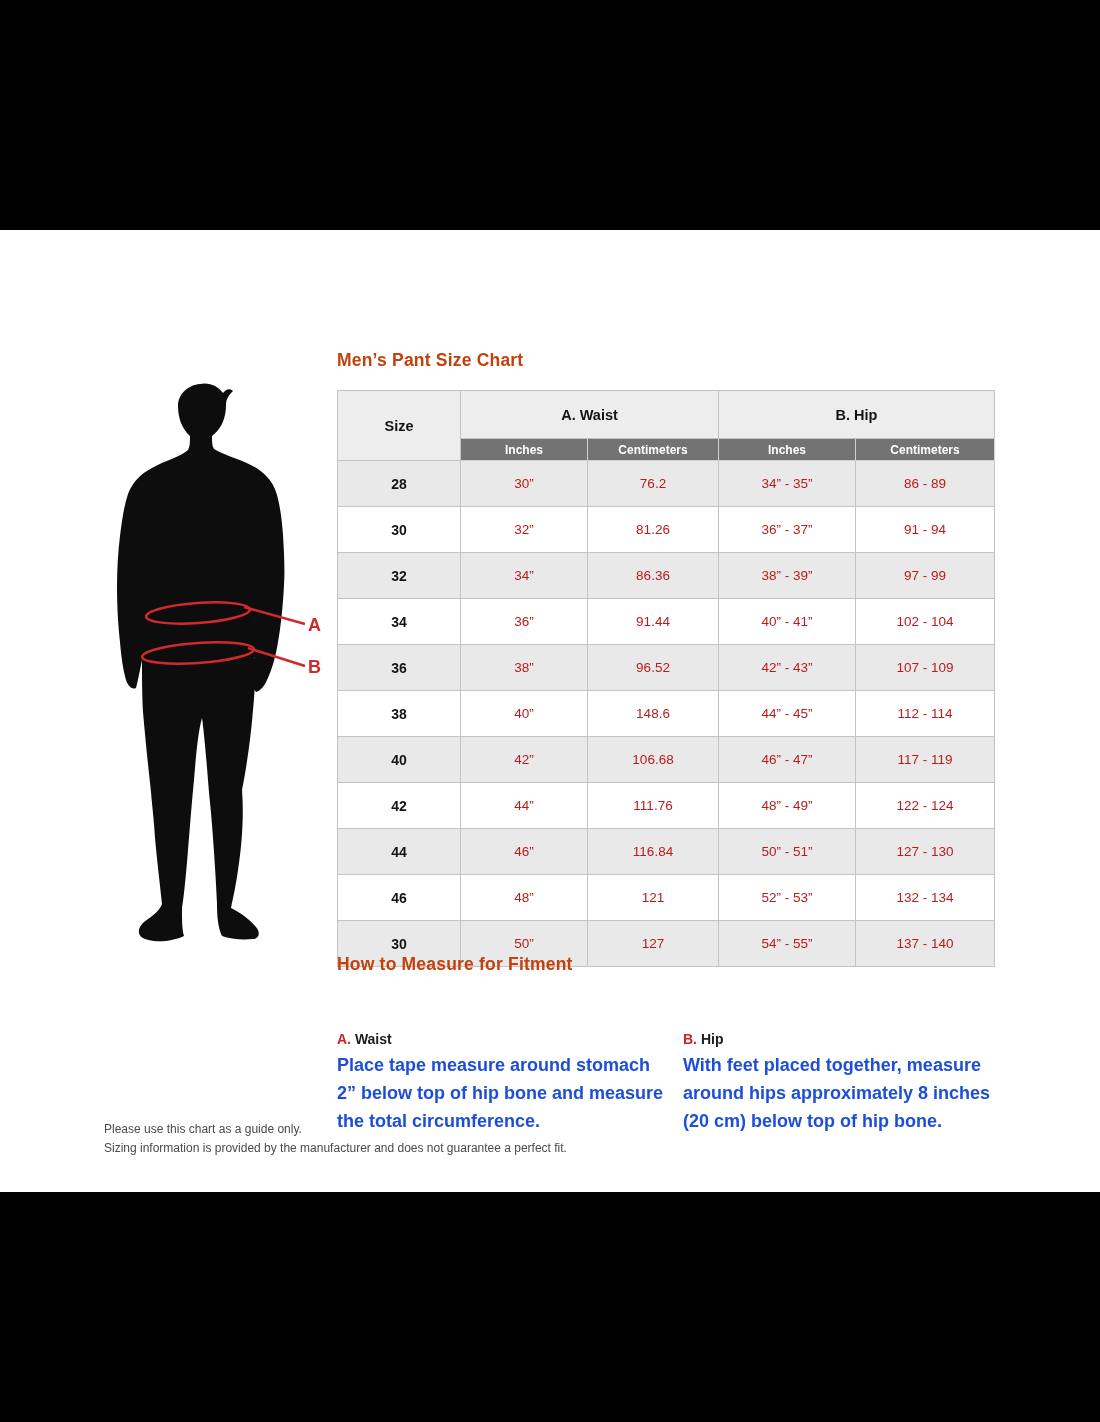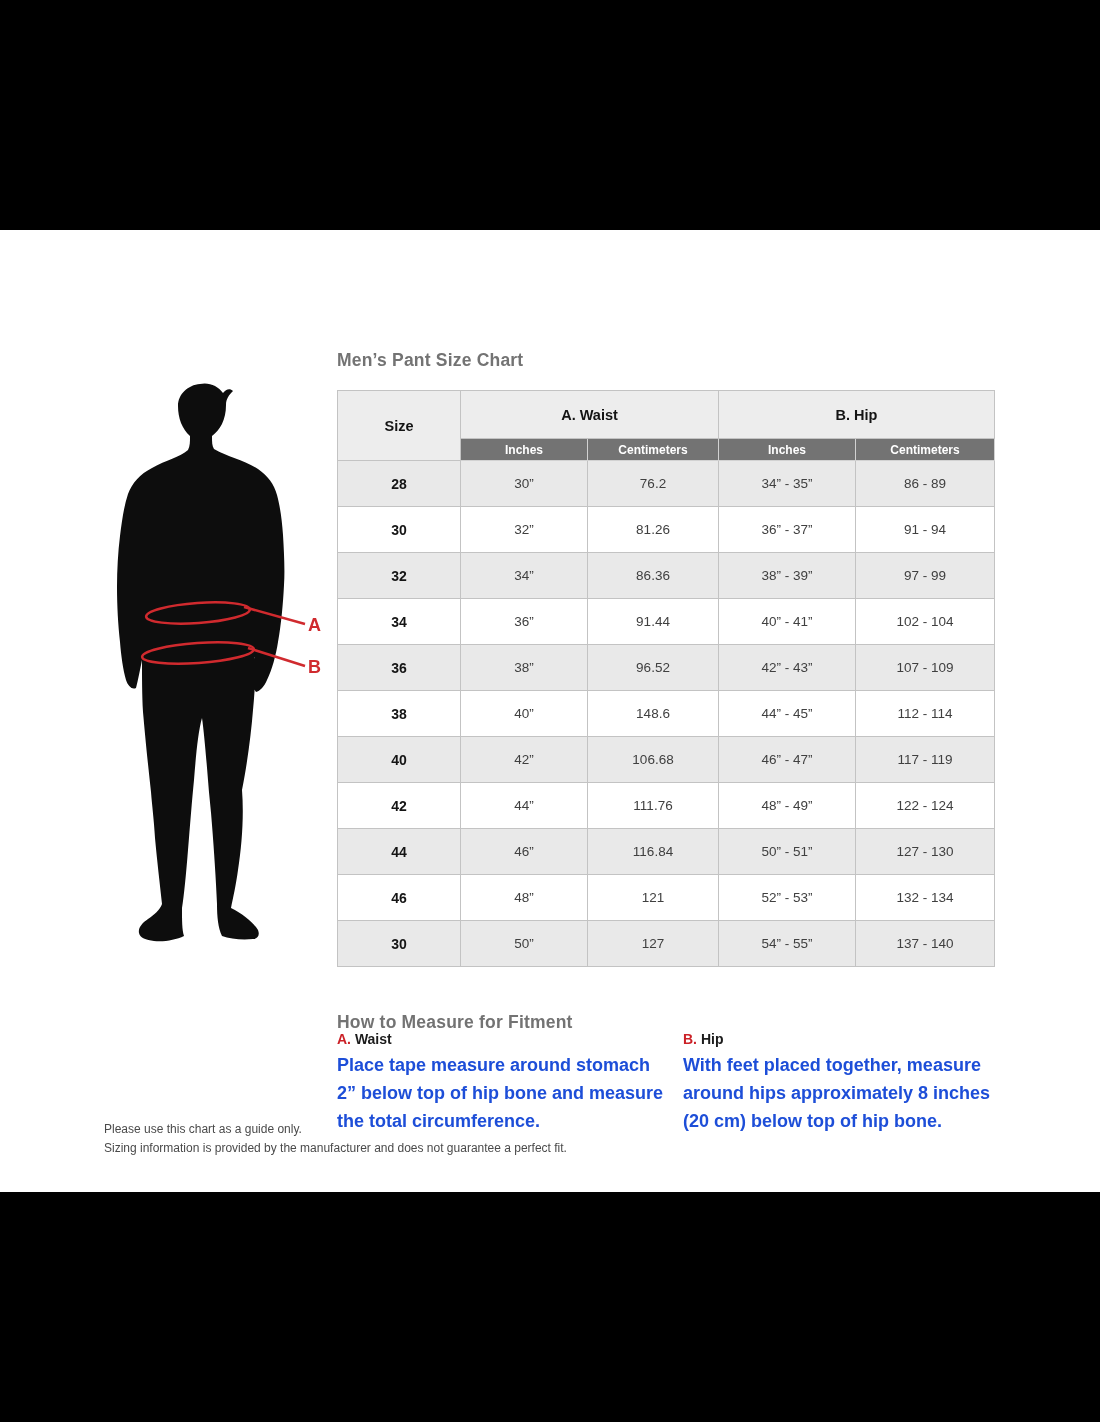--- a/index.html
+++ b/index.html
@@ -10,33 +10,33 @@
   .letterbox{position:absolute;left:0;width:1100px;background:#000;}
   .letterbox.top{top:0;height:230px;}
   .letterbox.bottom{top:1192px;height:230px;}
   .content{position:absolute;top:230px;left:0;width:1100px;height:962px;background:#fff;}
 
   
   .logo{position:absolute;left:103px;top:48px;width:170px;height:56px;}
 
   
   .section-title{
-    position:absolute;font-size:17.5px;font-weight:bold;color:#737373;letter-spacing:.2px;
+    position:absolute;font-size:17.5px;font-weight:bold;color:#c2410c;letter-spacing:.2px;
   }
   .chart-title{left:337px;top:120px;}
-  .measure-title{left:337px;top:782px;}
+  .measure-title{left:337px;top:724px;}
 
   
   .table-wrap{position:absolute;left:337px;top:160px;}
   table{border-collapse:collapse;table-layout:fixed;width:657px;}
   .col-size{width:123px}.col-a-in{width:127px}.col-a-cm{width:131px}.col-b-in{width:137px}.col-b-cm{width:139px}
   th,td{border:1px solid #c3c3c3;text-align:center;vertical-align:middle;padding:0;}
   th.h-size,th.h-group{background:#ededed;color:#141414;font-weight:bold;font-size:14.5px;height:47px;}
   th.h-sub{background:#737373;color:#fff;font-weight:bold;font-size:12px;height:21px;border-color:#d2d2d2;}
-  td{height:45px;font-size:13.5px;color:#404040;background:#fff;}
+  td{height:45px;font-size:13.5px;color:#b91c1c;background:#fff;}
   tr.alt td{background:#e9e9e9;}
   td.c-size{font-weight:bold;color:#141414;font-size:14px;}
 
   
   .figure{position:absolute;left:112px;top:150px;width:212px;height:578px;}
 
   
   .measure-row{position:absolute;left:337px;top:801px;width:680px;}
   .measure-col{position:absolute;top:0;width:332px;}
   .measure-col.col-a{left:0;}

